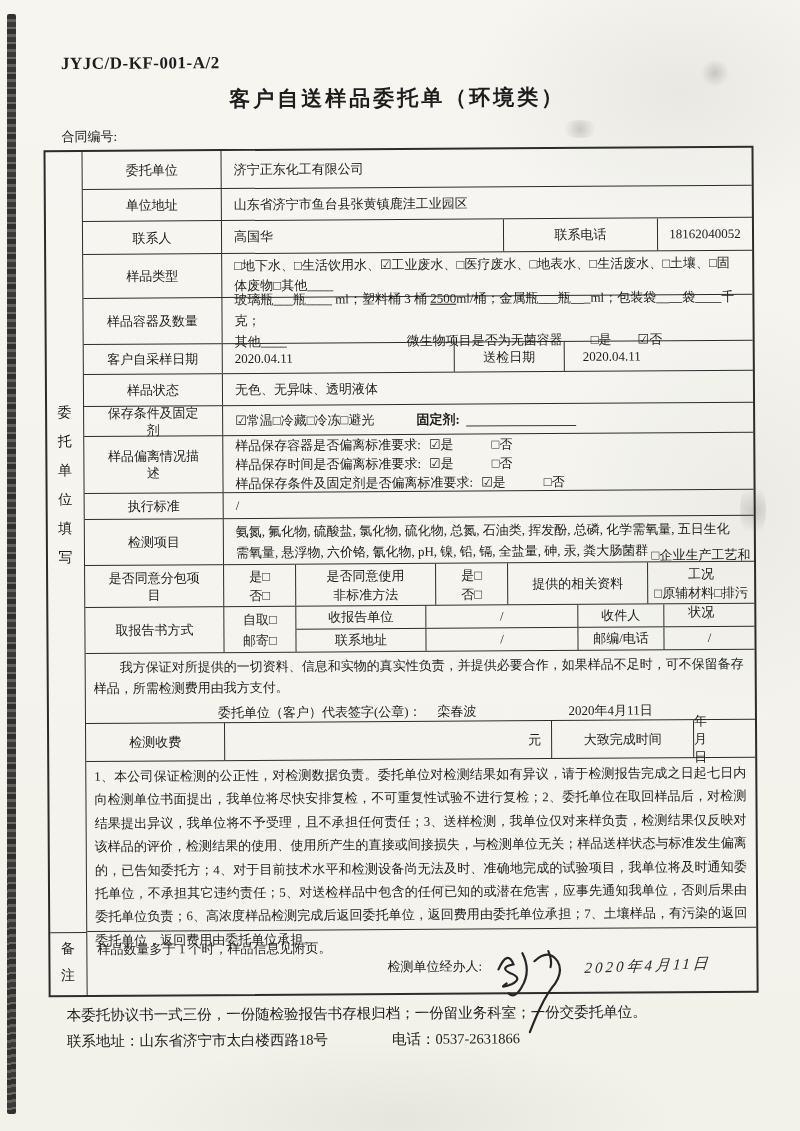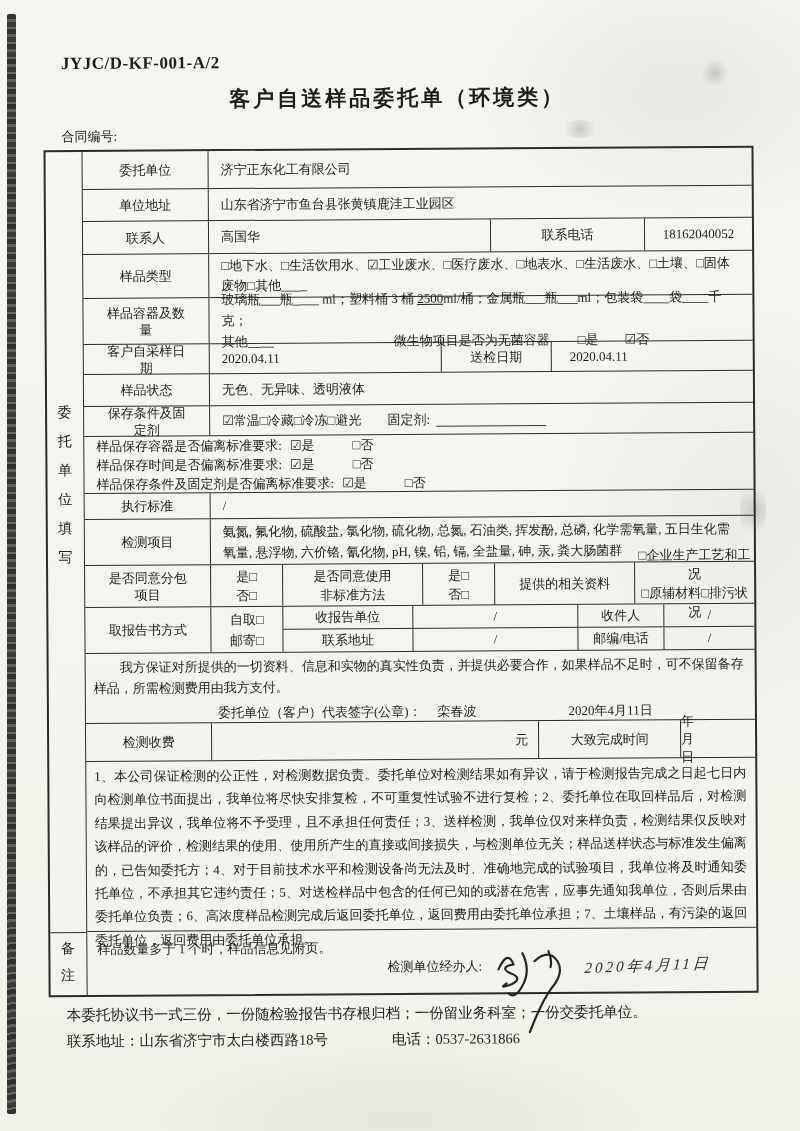--- a/index.html
+++ b/index.html
@@ -31,21 +31,21 @@
   .vchars{position:absolute;left:0;right:1px;display:flex;flex-direction:column;align-items:center;gap:11px;font-size:14px;}
   .fill-chars{top:252px;}
   .remark-divider{position:absolute;left:0;right:0;bottom:62px;border-top:1.5px solid #2c2c2c;}
   .remark-chars{bottom:10px;gap:9px;}
 
   .rows{margin-left:37px;}
   .trow{display:flex;border-bottom:1.5px solid #2c2c2c;box-sizing:border-box;font-size:13px;align-items:stretch;}
   .trow:last-child{border-bottom:none;}
   .cell{box-sizing:border-box;border-right:1.5px solid #2c2c2c;display:flex;align-items:center;}
   .cell:last-child,.cell.noR{border-right:none;}
-  .lab{width:126px;justify-content:center;text-align:center;flex-shrink:0;padding:0 18px;line-height:17px;}
+  .lab{width:139px;justify-content:center;text-align:center;flex-shrink:0;padding:0 18px;line-height:17px;}
   .val{flex:1;padding-left:12px;}
   .ctr{justify-content:center;text-align:center;}
   .col{flex-direction:column;justify-content:center;}
 
   .h38{height:38px}.h32{height:32px}.h33{height:33px}.h44{height:44px}.h46{height:46px}
   .h30{height:30px}.h57{height:57px}.h26{height:26px}.h42{height:42px}.h70{height:70px}
   .h170{height:170px}.h63{height:63px}
 
   .para{line-height:20px;padding:3px 14px 3px 12px;display:block;align-self:center;}
   .blank{display:inline-block;width:110px;border-bottom:1.2px solid #3a3a3a;height:13px;vertical-align:bottom;}
@@ -164,26 +164,27 @@
 
         <div class="trow h32">
           <div class="cell lab">样品状态</div>
           <div class="cell val noR">无色、无异味、透明液体</div>
         </div>
 
         <div class="trow h30">
           <div class="cell lab">保存条件及固定剂</div>
           <div class="cell val noR">
             <span>☑常温□冷藏□冷冻□避光</span>
-            <span style="margin-left:26px;">固定剂:</span>
+            <span style="margin-left:42px;font-weight:bold;">固定剂:</span>
             <span class="blank" style="margin-left:6px;"></span>
           </div>
         </div>
 
         <div class="trow h57">
+          <div class="cell lab">样品偏离情况描述</div>
           <div class="cell noR col" style="flex:1;align-items:stretch;padding-left:12px;">
             <div class="dev-line">
               <span>样品保存容器是否偏离标准要求:</span>
               <span class="yes">☑是</span>
               <span class="no">□否</span>
             </div>
             <div class="dev-line">
               <span>样品保存时间是否偏离标准要求:</span>
               <span class="yes">☑是</span>
               <span class="no">□否</span>

